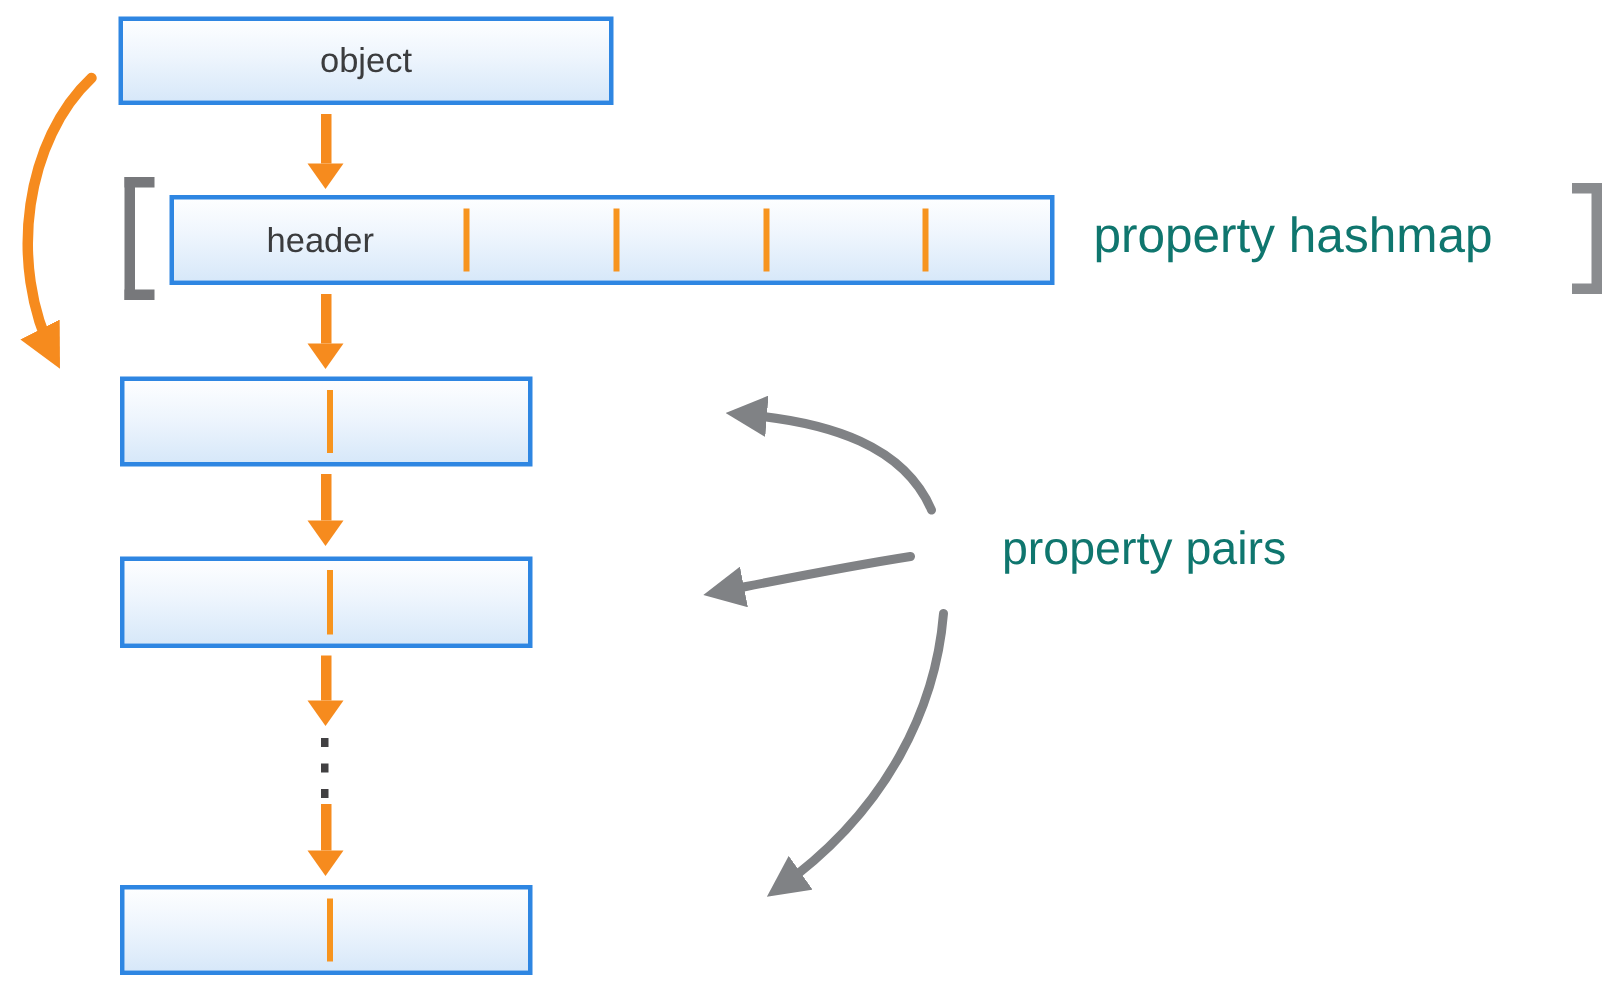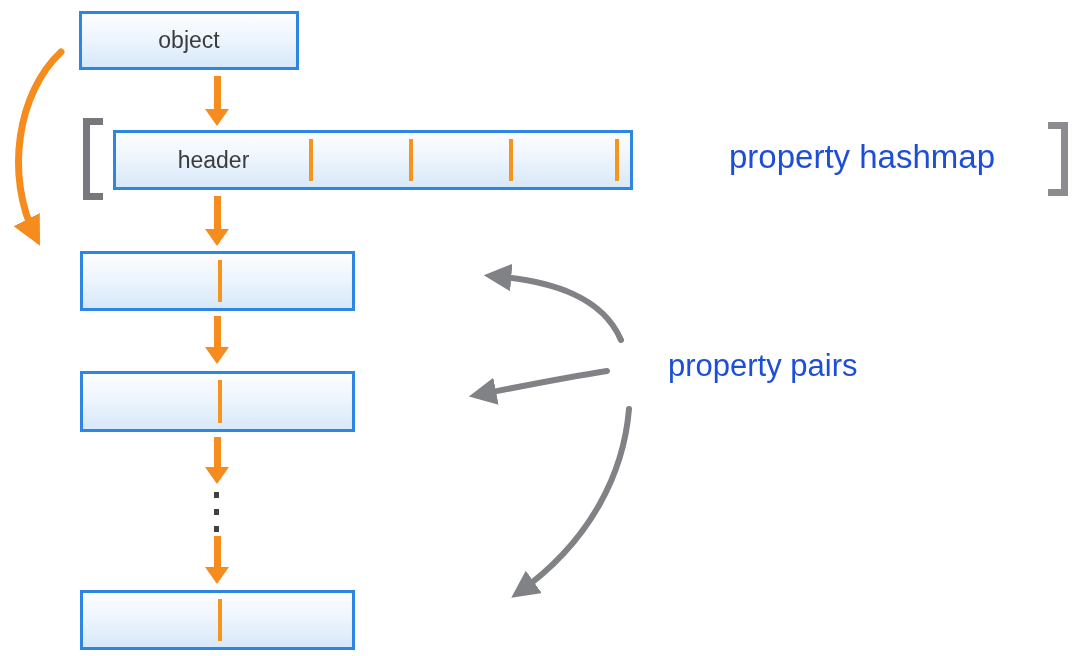--- a/index.html
+++ b/index.html
@@ -65,21 +65,21 @@
   .bracket.right {
     border-right: 7px solid #8a8c8f;
     border-top: 7px solid #8a8c8f;
     border-bottom: 7px solid #8a8c8f;
   }
 
   
   .caption {
     position: absolute;
     white-space: nowrap;
-    color: #1d4ed8;
+    color: #0f766e;
   }
   #hashmap-caption { left: 729px; top: 138px; font-size: 33px; }
   #pairs-caption   { left: 633px; top: 348px; font-size: 31px; margin-left: 35px; }
 
   
   .dot {
     position: absolute;
     width: 5px; height: 6px;
     background: #414042;
   }
@@ -89,32 +89,32 @@
     position: absolute;
     left: 0; top: 0;
     pointer-events: none;
   }
 </style>
 </head>
 <body>
 
 <div id="canvas">
 
-  <div class="bluebox" style="left:79px; top:11px; width:220px; height:59px;padding-left:28px;">
+  <div class="bluebox" style="left:79px; top:11px; width:330px; height:59px;padding-left:28px;">
     <span class="box-label" style="left:0; width:100%;">object</span>
   </div>
 
   <div class="varrow" style="left:205px; top:76px; height:50px;">
     <div class="shaft"></div>
     <div class="head"></div>
   </div>
 
   <div class="bracket left" style="left:83px; top:118px; width:20px; height:82px;"></div>
 
-  <div class="bluebox" style="left:113px; top:130px; width:520px; height:60px;">
+  <div class="bluebox" style="left:113px; top:130px; width:590px; height:60px;">
     <span class="box-label" style="left:0; width:195px;">header</span>
     <span class="tick" style="left:193px;"></span>
     <span class="tick" style="left:293px;"></span>
     <span class="tick" style="left:393px;"></span>
     <span class="tick" style="left:499px;"></span>
   </div>
 
   <div class="bracket right" style="left:1048px; top:122px; width:20px; height:74px;"></div>
 
   <div class="caption" id="hashmap-caption">property hashmap</div>

